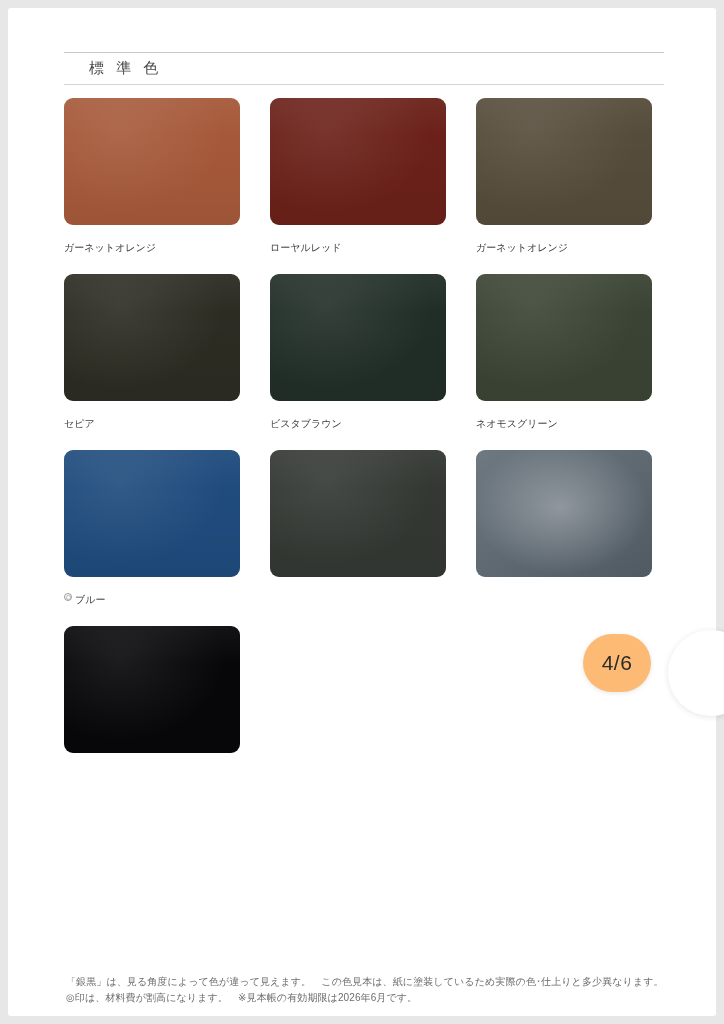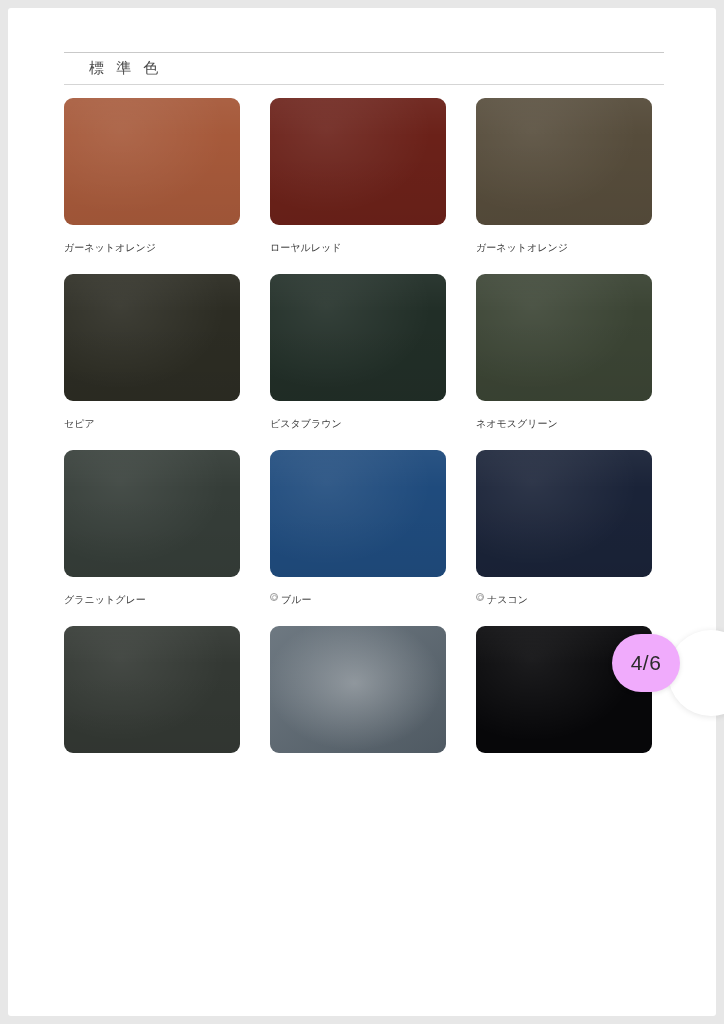--- a/index.html
+++ b/index.html
@@ -129,25 +129,25 @@
     color: #6c6c6c;
     font-size: 10px;
     line-height: 16px;
     letter-spacing: 0.1px;
   }
   #footnotes div { white-space: nowrap; }
 
   
   #page-indicator {
     position: absolute;
-    right: 44px;
+    right: 73px;
     top: 634px;
     min-width: 68px;
     height: 58px;
-    background: #f0abfc;
+    background: #fdba74;
     border-radius: 34px;
     display: flex;
     align-items: center;
     justify-content: center;
     font-size: 21px;
     color: #2b2b2b;
     letter-spacing: 0.5px;
     box-shadow: 0 1px 5px rgba(0,0,0,0.10);
     z-index: 6;
   }
@@ -208,50 +208,41 @@
             <span>ビスタブラウン</span>
           </div>
         </div>
         <div class="swatch-cell">
           <div class="swatch-chip" style="background-color: rgb(59, 68, 52);"></div>
           <div class="swatch-label">
             <span>ネオモスグリーン</span>
           </div>
         </div>
         <div class="swatch-cell">
-          <div class="swatch-chip" style="background-color: rgb(53, 61, 56);"></div>
-          <div class="swatch-label">
-            <span>グラニットグレー</span>
-          </div>
-        </div>
-        <div class="swatch-cell">
           <div class="swatch-chip" style="background-color: rgb(31, 75, 125);"></div>
           <div class="swatch-label">
             <span class="mark-icon"></span>
             <span>ブルー</span>
           </div>
         </div>
         <div class="swatch-cell">
-          <div class="swatch-chip" style="background-color: rgb(26, 35, 56);"></div>
-          <div class="swatch-label">
-            <span class="mark-icon"></span>
-            <span>ナスコン</span>
-          </div>
-        </div>
-        <div class="swatch-cell">
           <div class="swatch-chip" style="background-color: rgb(51, 56, 51);"></div>
         </div>
         <div class="swatch-cell">
           <div class="swatch-chip metallic" style="background-color: rgb(90, 102, 112);"></div>
         </div>
         <div class="swatch-cell">
           <div class="swatch-chip" style="background-color: rgb(7, 7, 9);"></div>
         </div>
       </div>
 
+    <div id="footnotes">
+      <div>「銀黒」は、見る角度によって色が違って見えます。　この色見本は、紙に塗装しているため実際の色･仕上りと多少異なります。</div>
+      <div>◎印は、材料費が割高になります。　※見本帳の有効期限は2026年6月です。</div>
+    </div>
 
   </div>
 
   <div id="next-page-button"></div>
 
   <div id="page-indicator">4/6</div>
 
 </div>
 
 </body></html>

